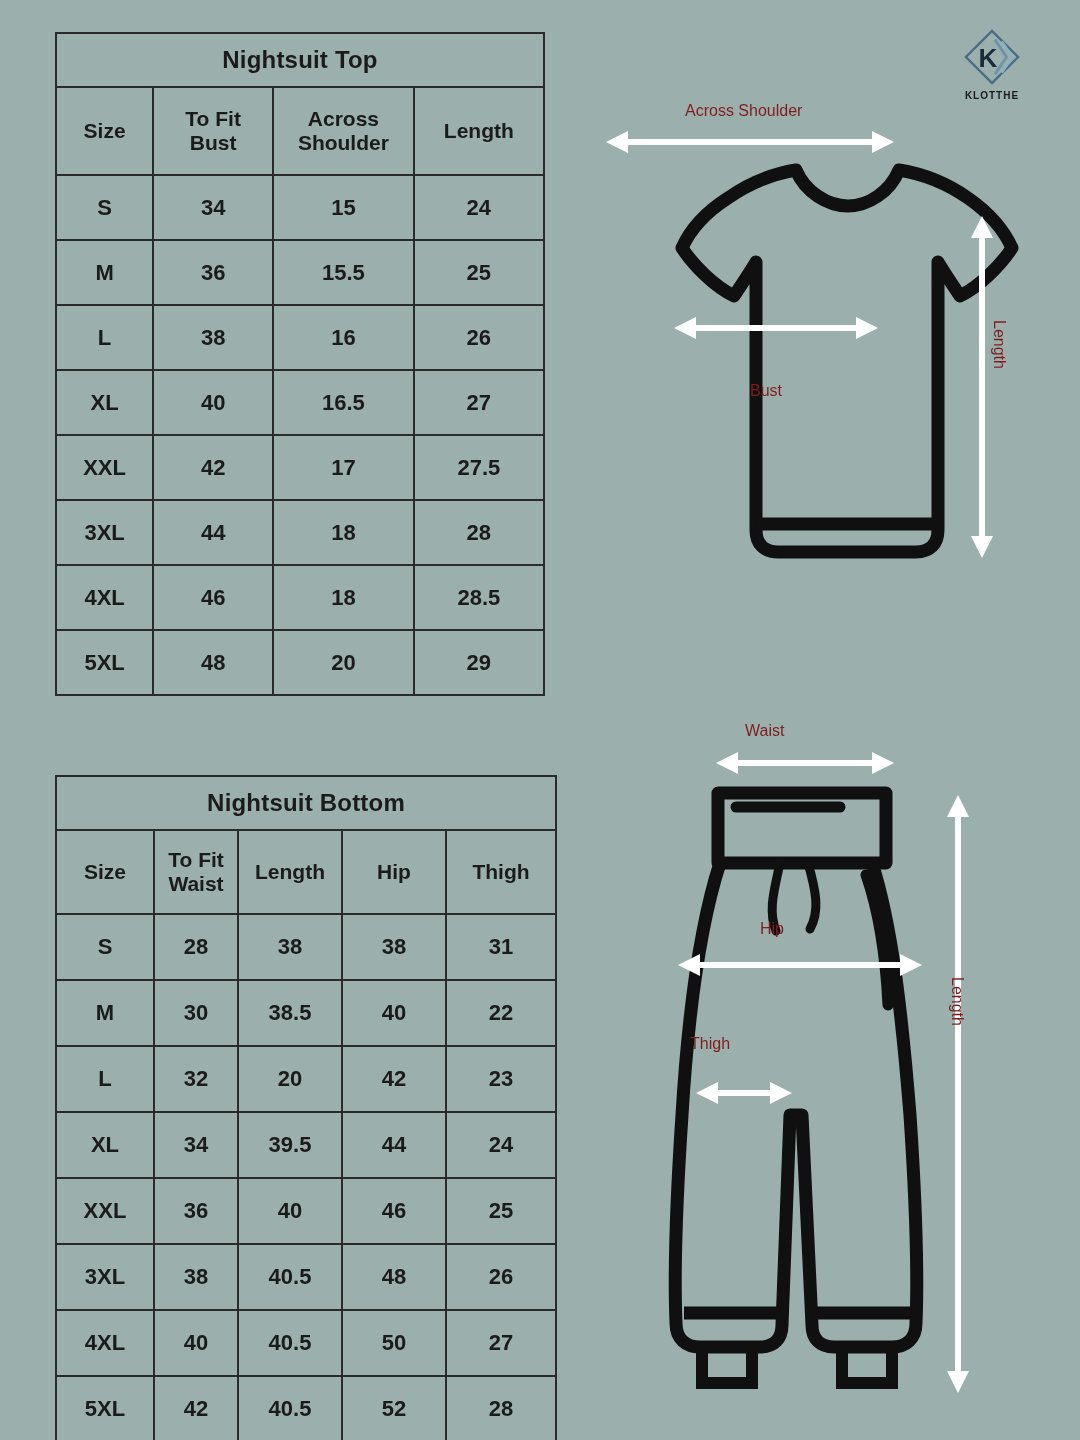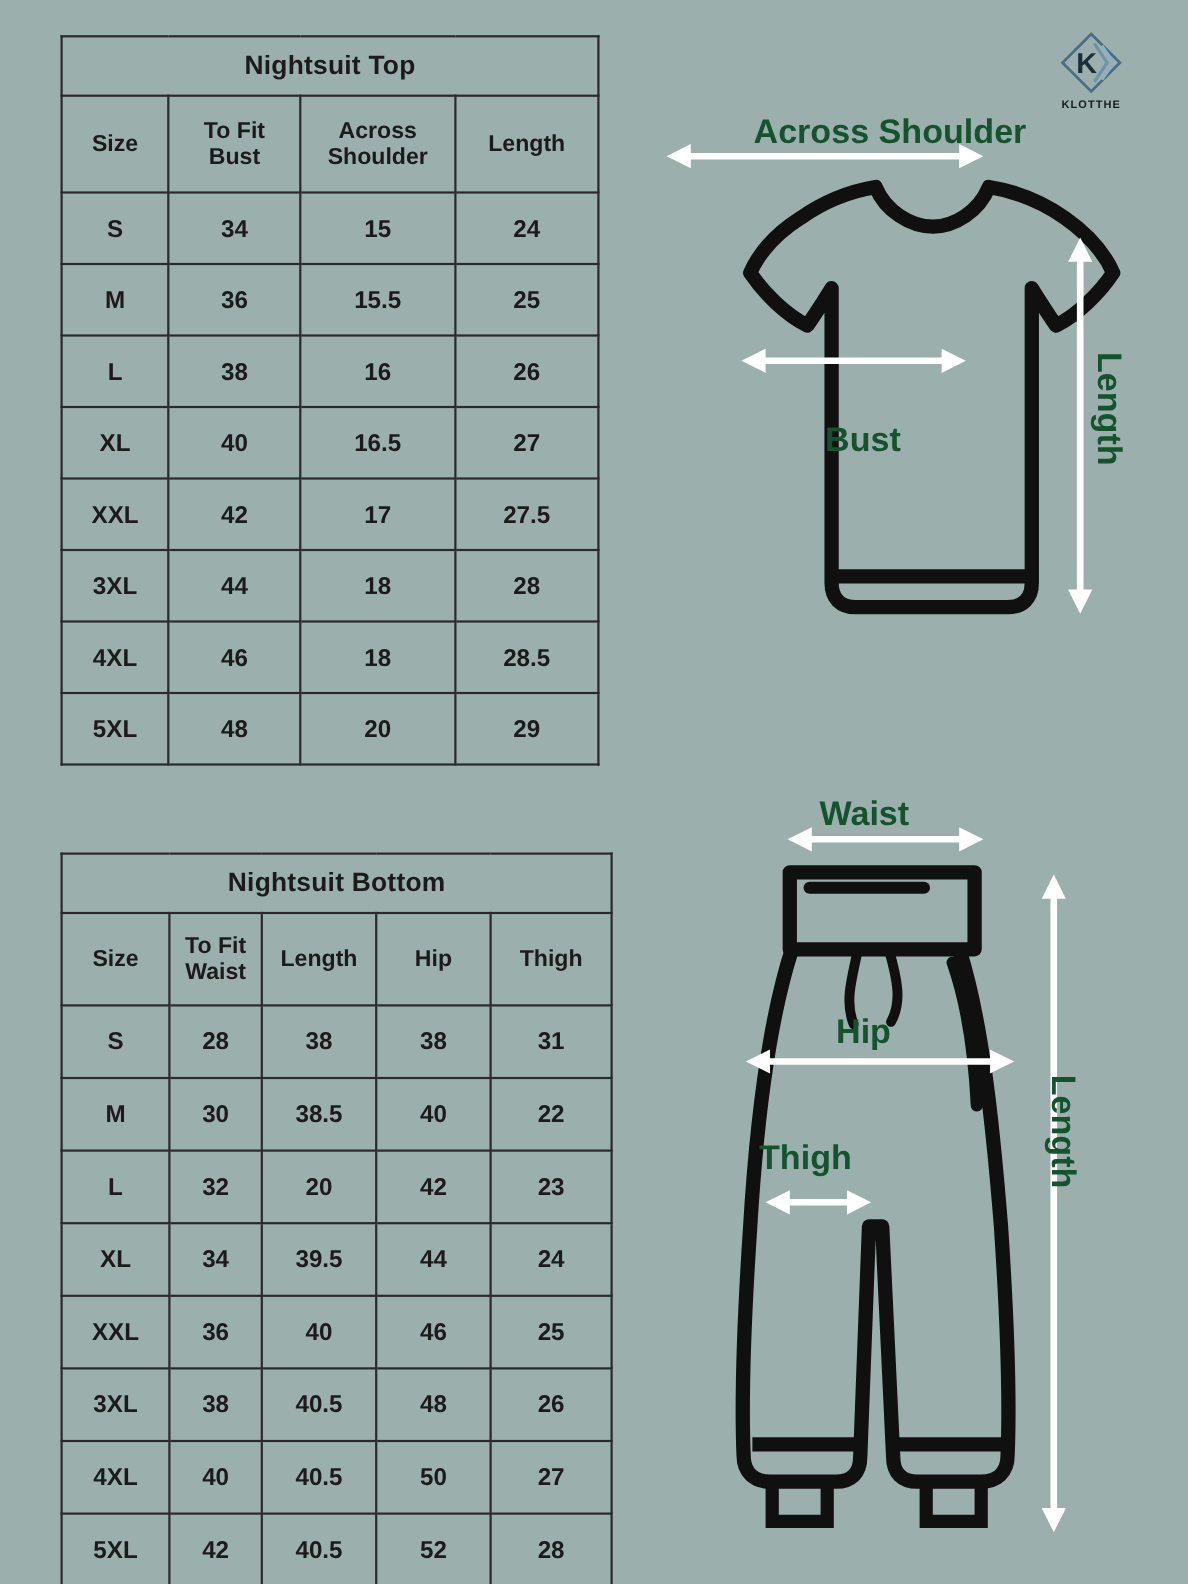--- a/index.html
+++ b/index.html
@@ -95,23 +95,23 @@
     color: #1b1b1b;
     margin-top: 4px;
   }
 
   
   .diagram {
     position: absolute;
   }
   .dim-label {
     position: absolute;
-    font-size: 31px;
-    font-weight: bold;
-    color: #14532d;
+    font-size: 16px;
+    font-weight: normal;
+    color: #7f1d1d;
     white-space: nowrap;
   }
   .dim-label.vertical {
     writing-mode: vertical-rl;
     text-orientation: mixed;
   }
 
   #top-diagram {
     left: 600px;
     top: 100px;

